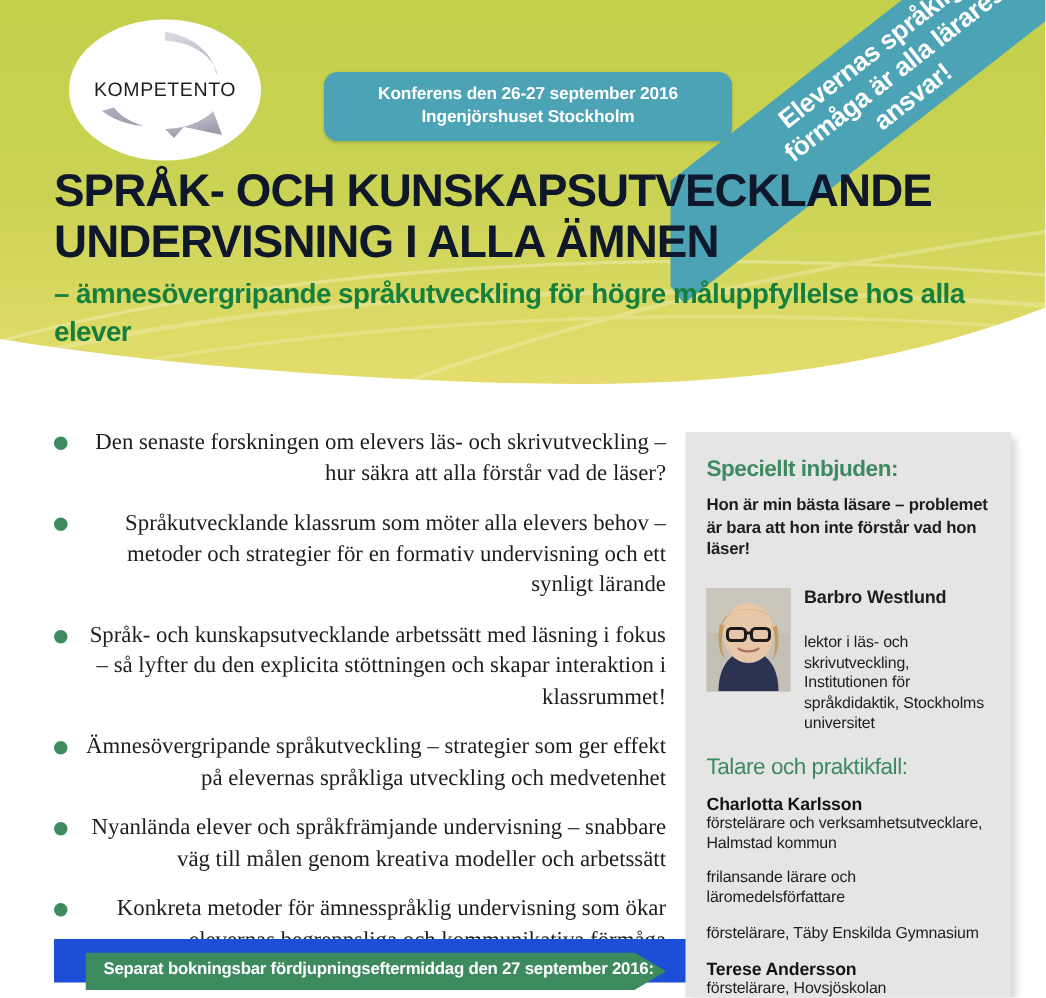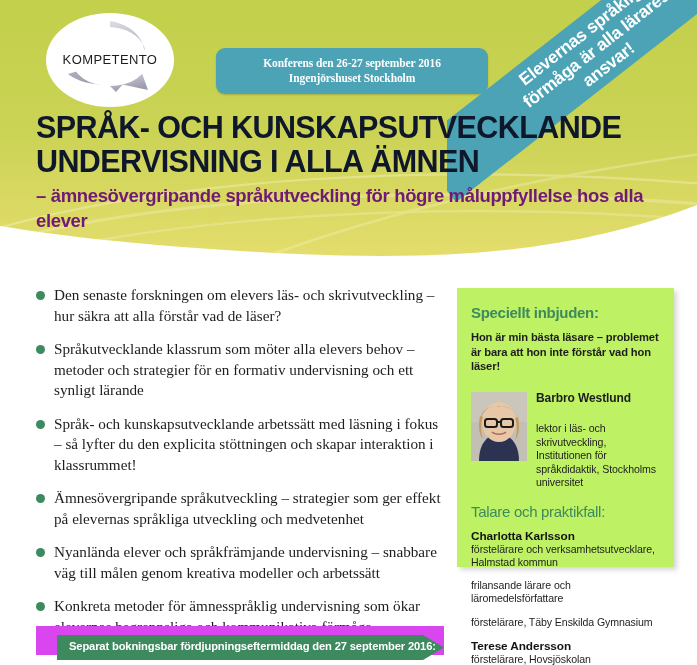--- a/index.html
+++ b/index.html
@@ -58,21 +58,20 @@
     display: flex;
     flex-direction: column;
     align-items: center;
     justify-content: center;
     color: #ffffff;
     font-weight: bold;
     font-size: 11.5px;
     letter-spacing: -0.1px;
     line-height: 15px;
     text-align: center;
-    font-family: Liberation Serif, serif;
   }
 
   .corner-banner {
     position: absolute;
     left: 447px;
     top: -96px;
     width: 330px;
     height: 330px;
     pointer-events: none;
   }
@@ -87,37 +86,38 @@
     font-size: 30.5px;
     font-weight: bold;
     color: #0f172a;
     line-height: 34px;
     letter-spacing: -0.6px;
     margin: 0;
   }
   .title-sub {
     font-size: 18.5px;
     font-weight: bold;
-    color: #701a75;
+    color: #15803d;
     line-height: 25px;
     letter-spacing: -0.35px;
     margin: 5px 0 0 0;
   }
 
   
   .bullets {
     position: absolute;
     left: 36px;
     top: 285px;
     width: 408px;
   }
   .bullet {
     display: flex;
     align-items: flex-start;
     margin-bottom: 13px;
+    text-align: right;
   }
   .bullet-dot {
     flex: 0 0 auto;
     width: 9px;
     height: 9px;
     border-radius: 50%;
     background: #3d8a5f;
     margin-top: 6px;
     margin-right: 9px;
   }
@@ -128,21 +128,22 @@
     color: #1d1d1d;
   }
 
   
   .bottom-panel {
     position: absolute;
     left: 36px;
     top: 626px;
     width: 408px;
     height: 29px;
-    background: #d946ef;
+    background: #1d4ed8;
+    padding-left: 40px;
   }
   .bottom-arrow {
     position: absolute;
     left: 21px;
     top: 9px;
     width: 387px;
     height: 25px;
   }
   .bottom-arrow-label {
     position: absolute;
@@ -154,22 +155,22 @@
     letter-spacing: -0.15px;
     white-space: nowrap;
   }
 
   
   .sidebar {
     position: absolute;
     left: 457px;
     top: 288px;
     width: 217px;
-    height: 279px;
-    background: #bef264;
+    height: 377px;
+    background: #e5e5e5;
     box-shadow: 3px 3px 5px rgba(0,0,0,0.16);
   }
   .sb-inner {
     padding: 16px 14px 0 14px;
   }
   .sb-heading {
     color: #3d8a5f;
     font-weight: bold;
     font-size: 15px;
     letter-spacing: -0.3px;

